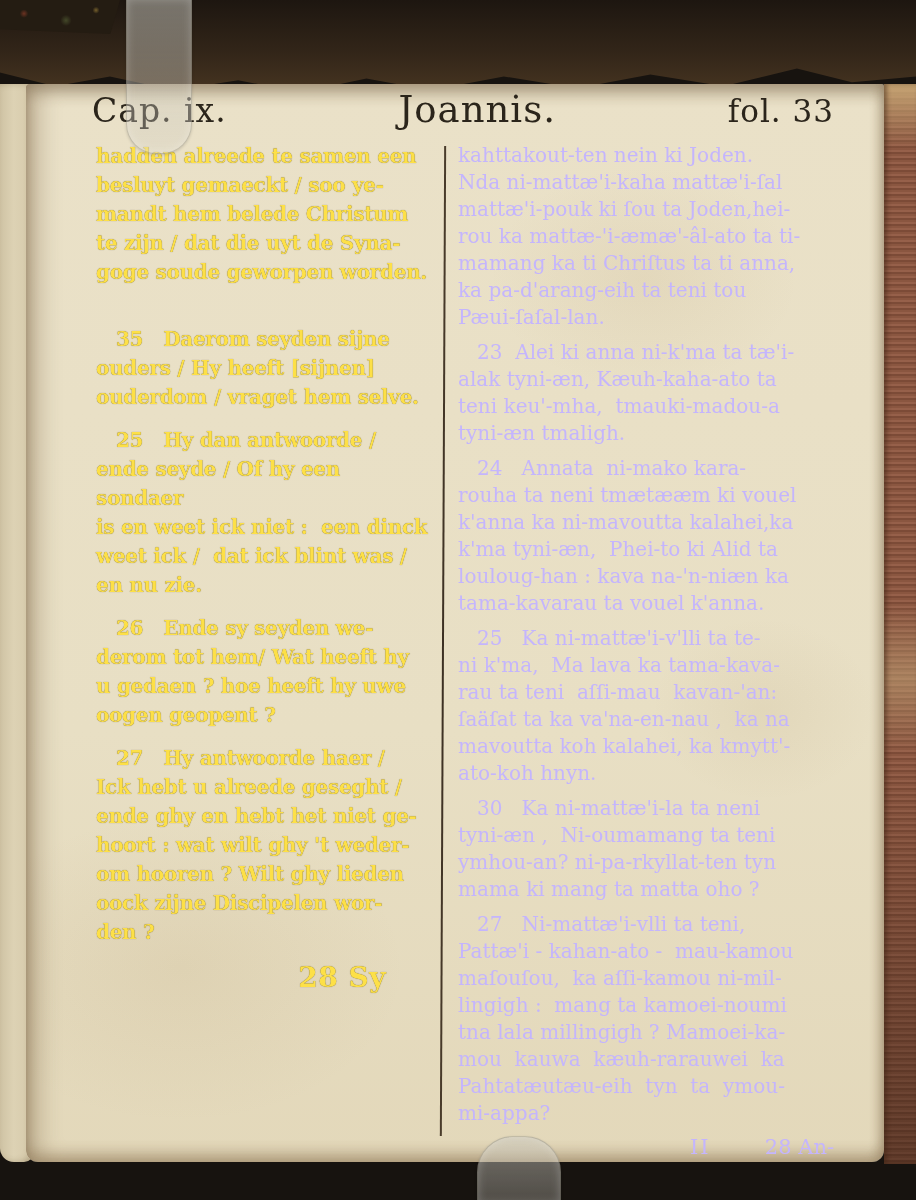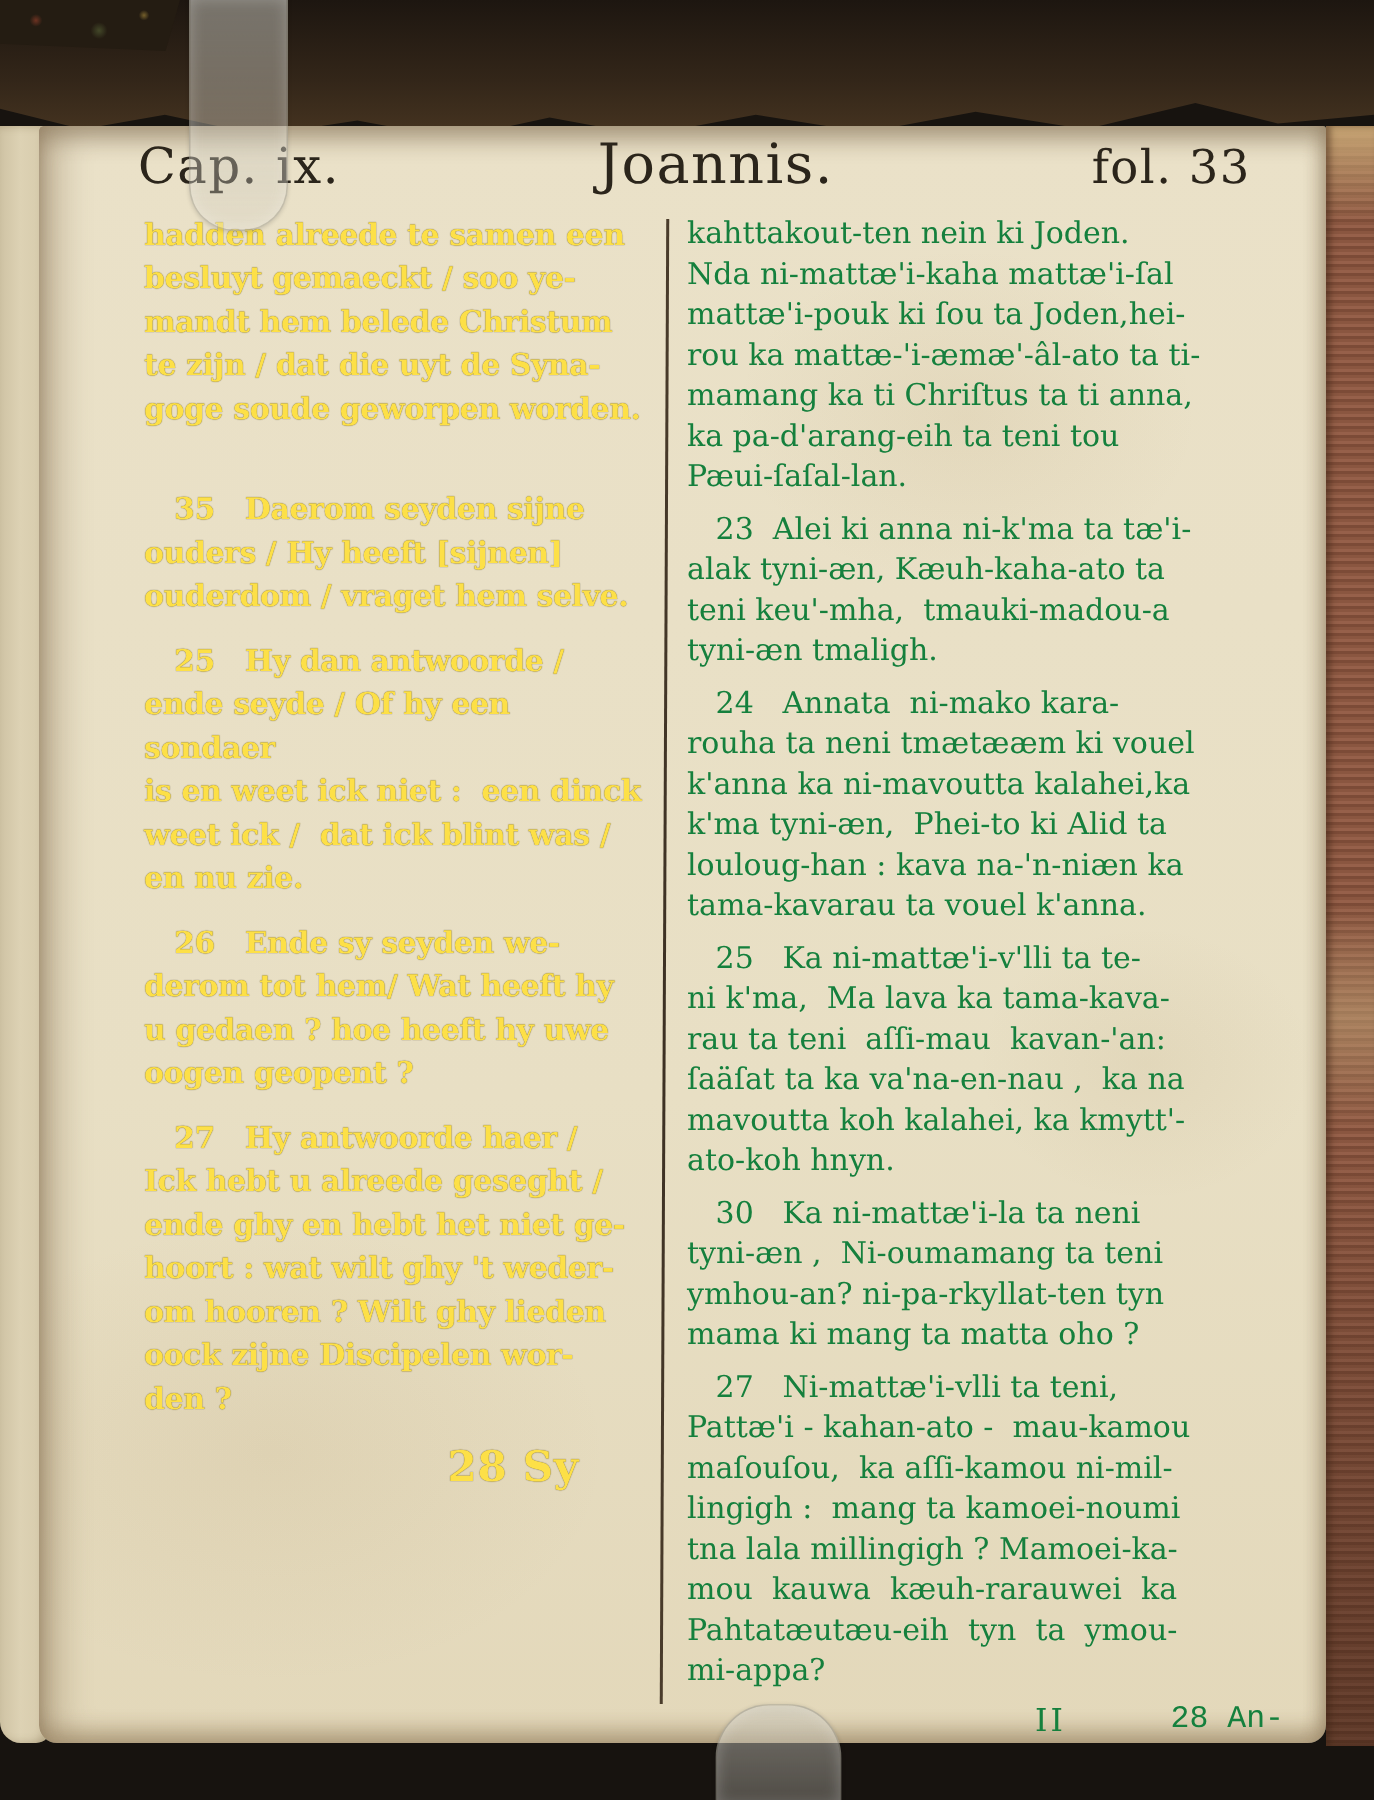--- a/index.html
+++ b/index.html
@@ -70,43 +70,43 @@
   
   .divider{
     position:absolute;left:442px;top:146px;width:2px;height:990px;
     background:linear-gradient(180deg,#4a3c2b,#3c3023 55%,#4a3c2b);
     transform:rotate(.25deg);
   }
 
   
   .col{position:absolute;top:142px;color:#fde047;}
   .col-left{left:96px;width:334px;}
-  .col-right{left:458px;width:424px;color:#15803d;}
+  .col-right{left:458px;width:424px;color:#c4b5fd;}
   .para{
     white-space:pre-wrap;
     margin:0 0 14px 0;
   }
   .col-left .para{
     font-size:20px;line-height:29px;font-weight:700;letter-spacing:-.3px;
     text-shadow:0 0 .7px rgba(43,37,27,.85);
   }
   .col-left .para.gap-after{margin-bottom:38px;}
   .col-right .para{
     font-size:20px;line-height:27px;margin-bottom:8px;
   }
   .catchword-row{
     text-align:right;padding-right:44px;
     font-size:28px;font-weight:700;letter-spacing:.5px;margin-top:2px;
     text-shadow:0 0 .7px rgba(43,37,27,.85);
   }
   .signature-row{
-    display:flex;align-items:flex-start;font-size:21px;margin-top:4px;
+    display:flex;align-items:center;font-size:21px;margin-top:4px;
   }
   .sig-mark{margin-left:232px;letter-spacing:2px;}
-  .sig-catchword{margin-left:auto;margin-right:26px;font-family:Liberation Mono, monospace;}
+  .sig-catchword{margin-left:auto;margin-right:48px;}
 
   
   .corner-marble{
     position:absolute;left:0;top:0;width:120px;height:34px;
     background:
       radial-gradient(circle 6px at 20% 40%,rgba(140,60,40,.7),transparent 70%),
       radial-gradient(circle 8px at 55% 60%,rgba(80,90,50,.7),transparent 70%),
       radial-gradient(circle 5px at 80% 30%,rgba(170,140,60,.6),transparent 70%),
       #241c12;
     clip-path:polygon(0 0,100% 0,92% 100%,0 86%);

